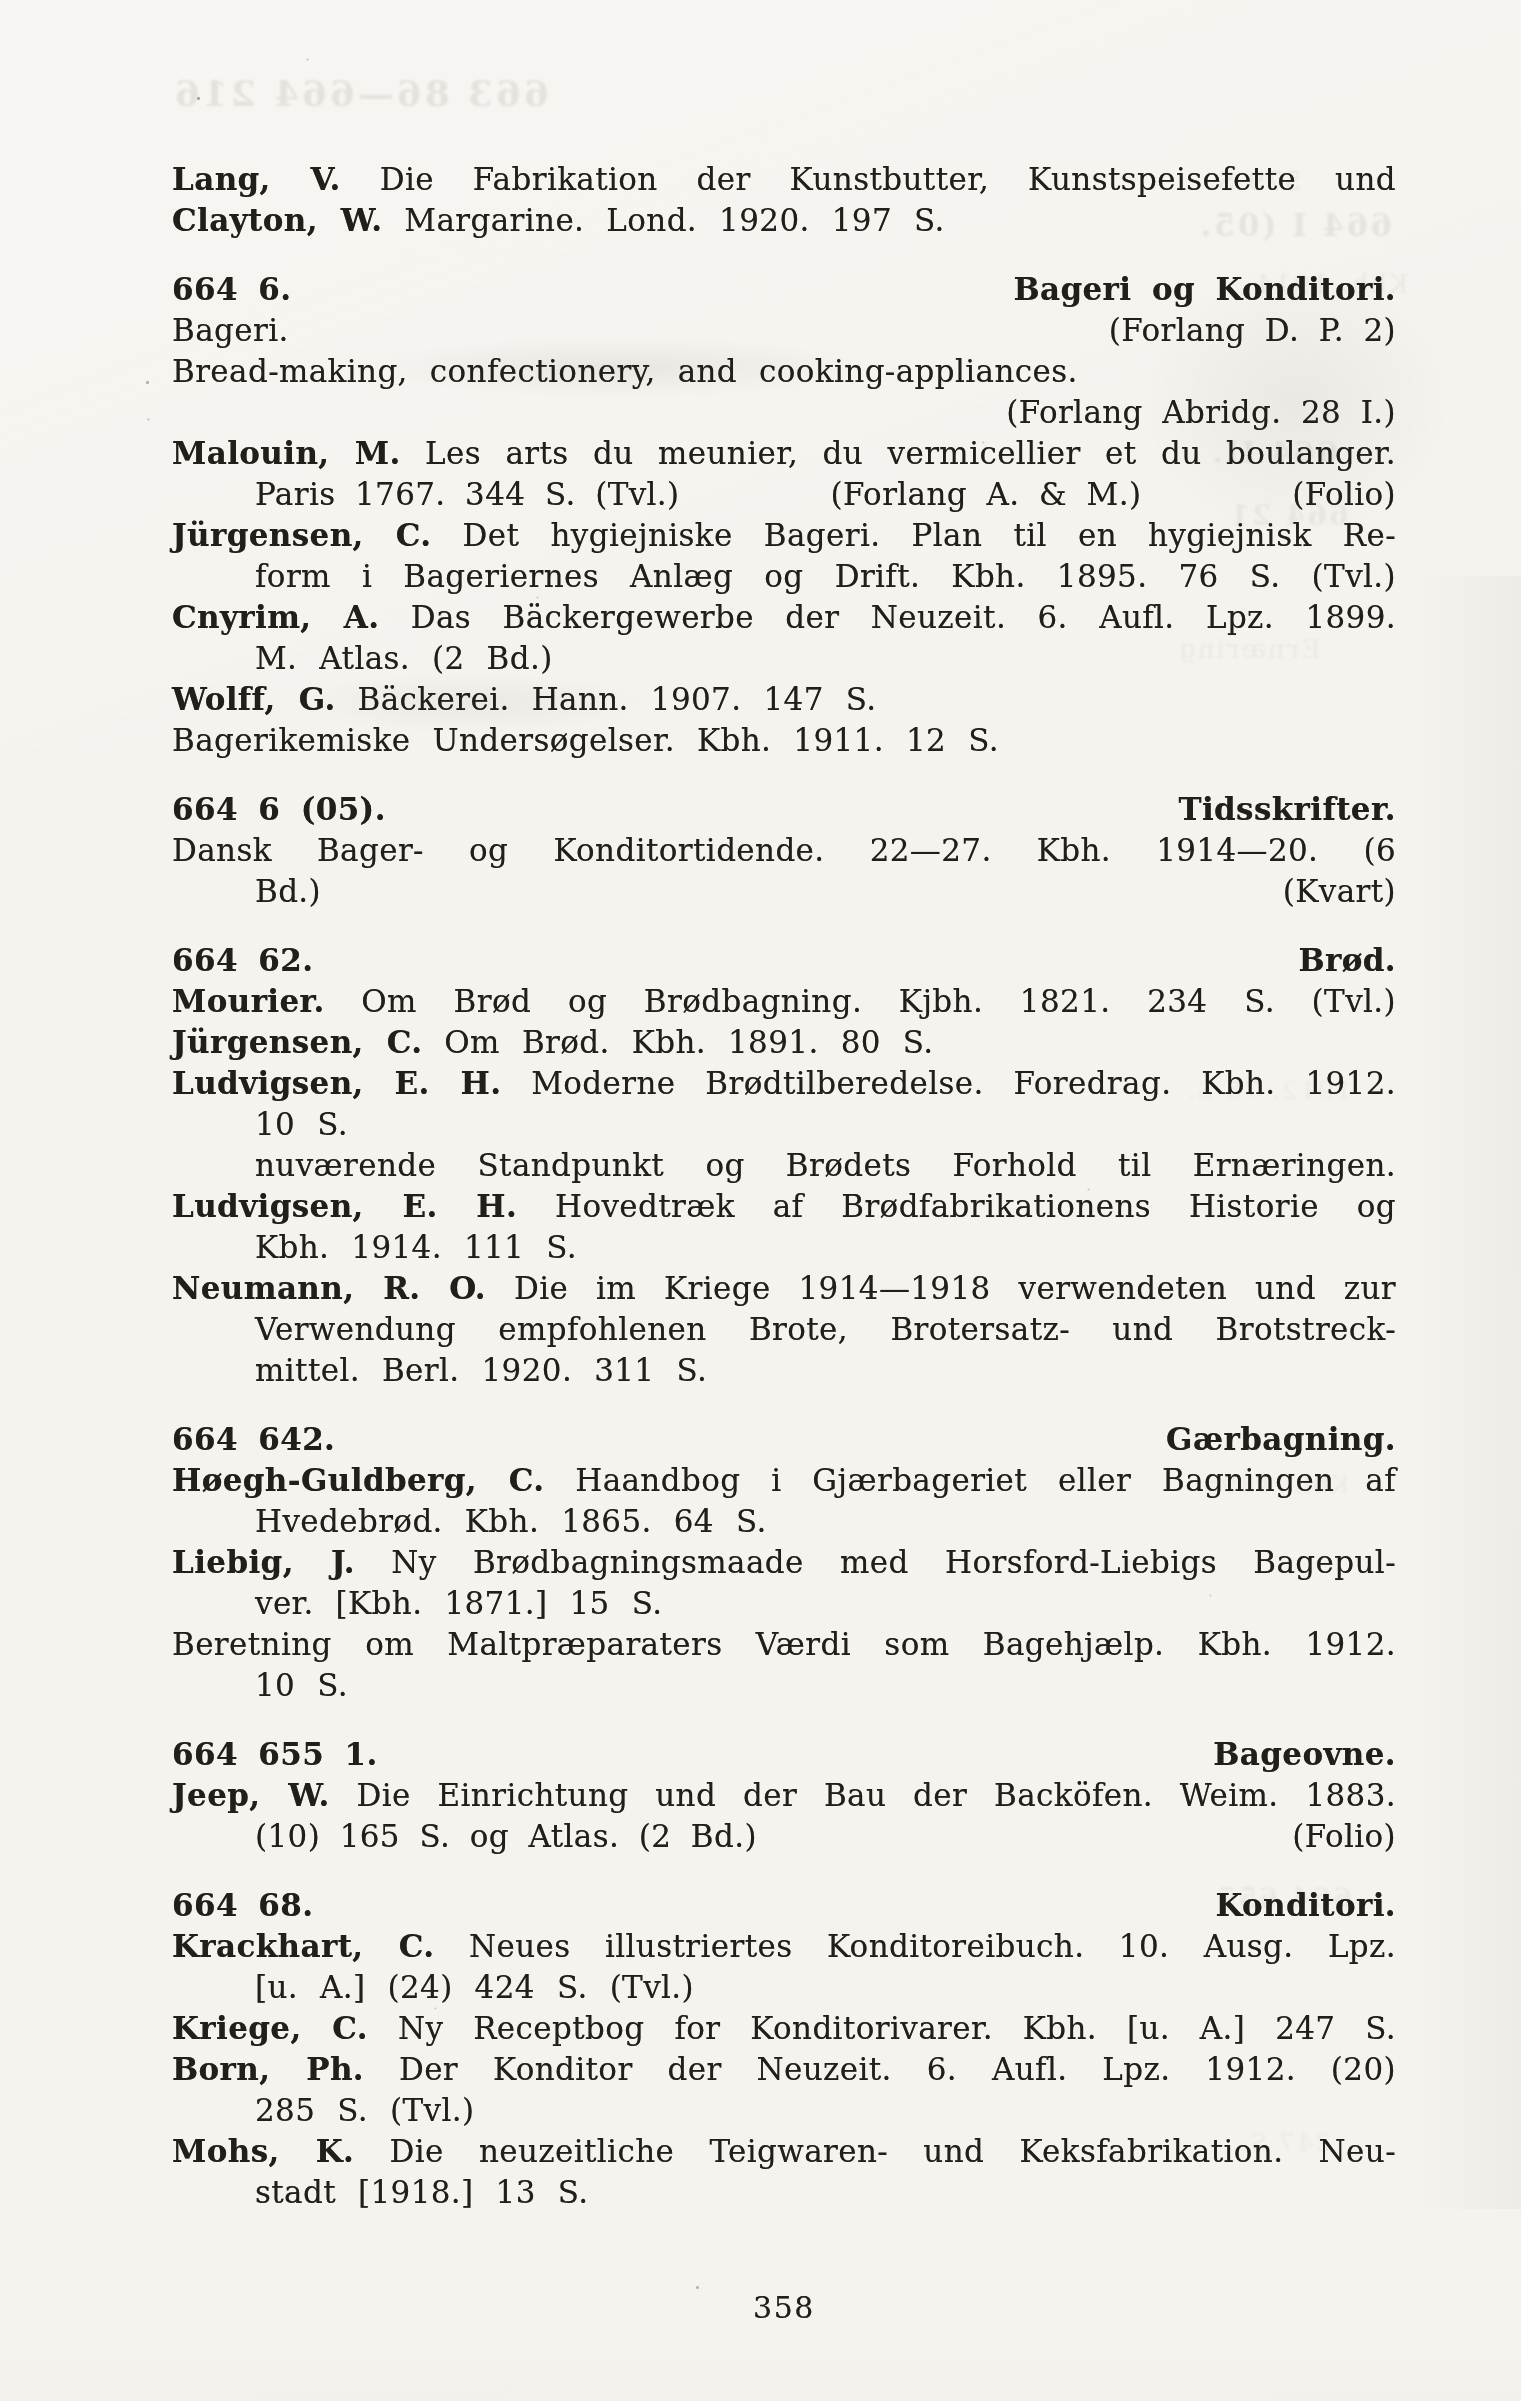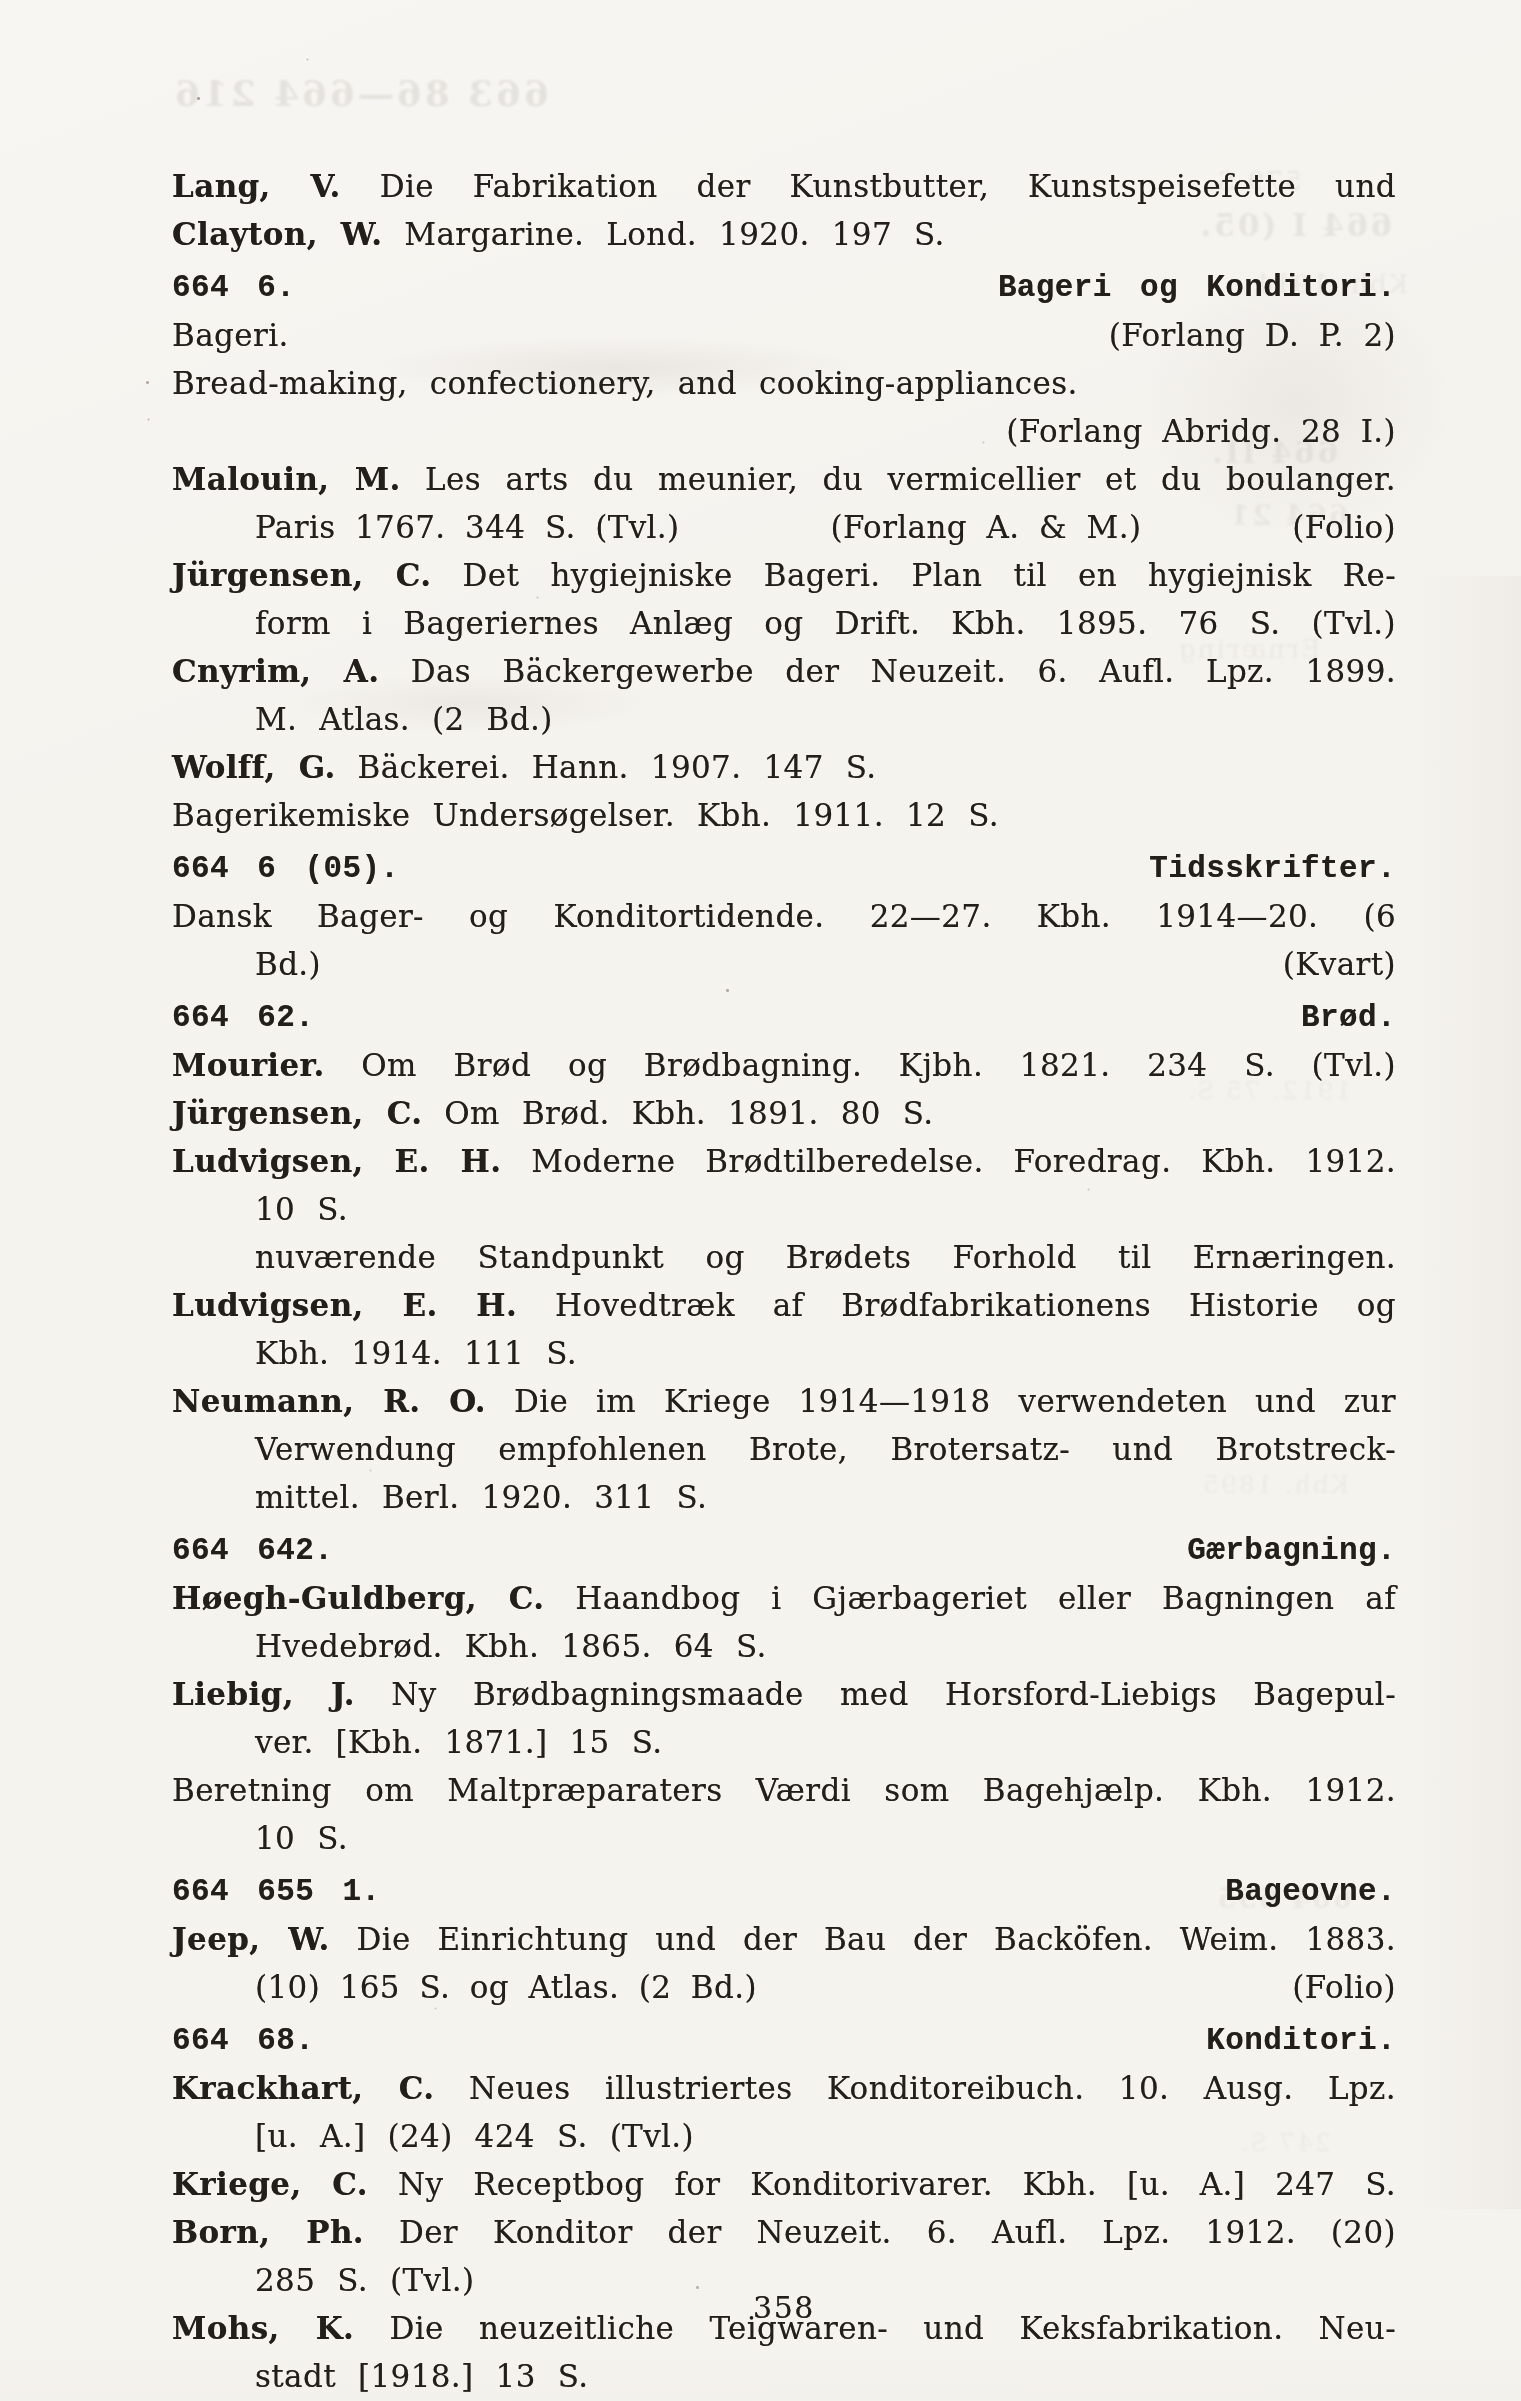--- a/index.html
+++ b/index.html
@@ -60,38 +60,37 @@
     left: 172px;
     top: 159px;
     width: 1224px;
   }
   .line {
     font-size: 31px;
     line-height: 41px;
     min-height: 41px;
     letter-spacing: 0.012em;
     text-shadow: 0 0 0.6px rgba(34,27,20,0.55);
-    margin-top: 7px;
   }
   .line b { font-weight: bold; }
   .mode-left { word-spacing: 0.38em; text-align: left; }
   .mode-justify {
     text-align: justify;
     -moz-text-align-last: justify;
     text-align-last: justify;
     word-spacing: 0.10em;
   }
   .ind { margin-left: 83px; }
   .type-split, .type-split3, .type-section {
     display: flex;
     justify-content: space-between;
     word-spacing: 0.30em;
   }
   .type-right { display: flex; justify-content: flex-end; word-spacing: 0.30em; }
-  .type-section { margin-top: 12px; font-family: Liberation Mono, monospace; }
+  .type-section { margin-top: 28px; }
   .type-section .num, .type-section .head { font-weight: bold; }
   .pagenum {
     margin-top: 53px;
     text-align: center;
     font-size: 30px;
     line-height: 41px;
     letter-spacing: 0.05em;
     text-shadow: 0 0 0.6px rgba(34,27,20,0.55);
   }
 </style>

